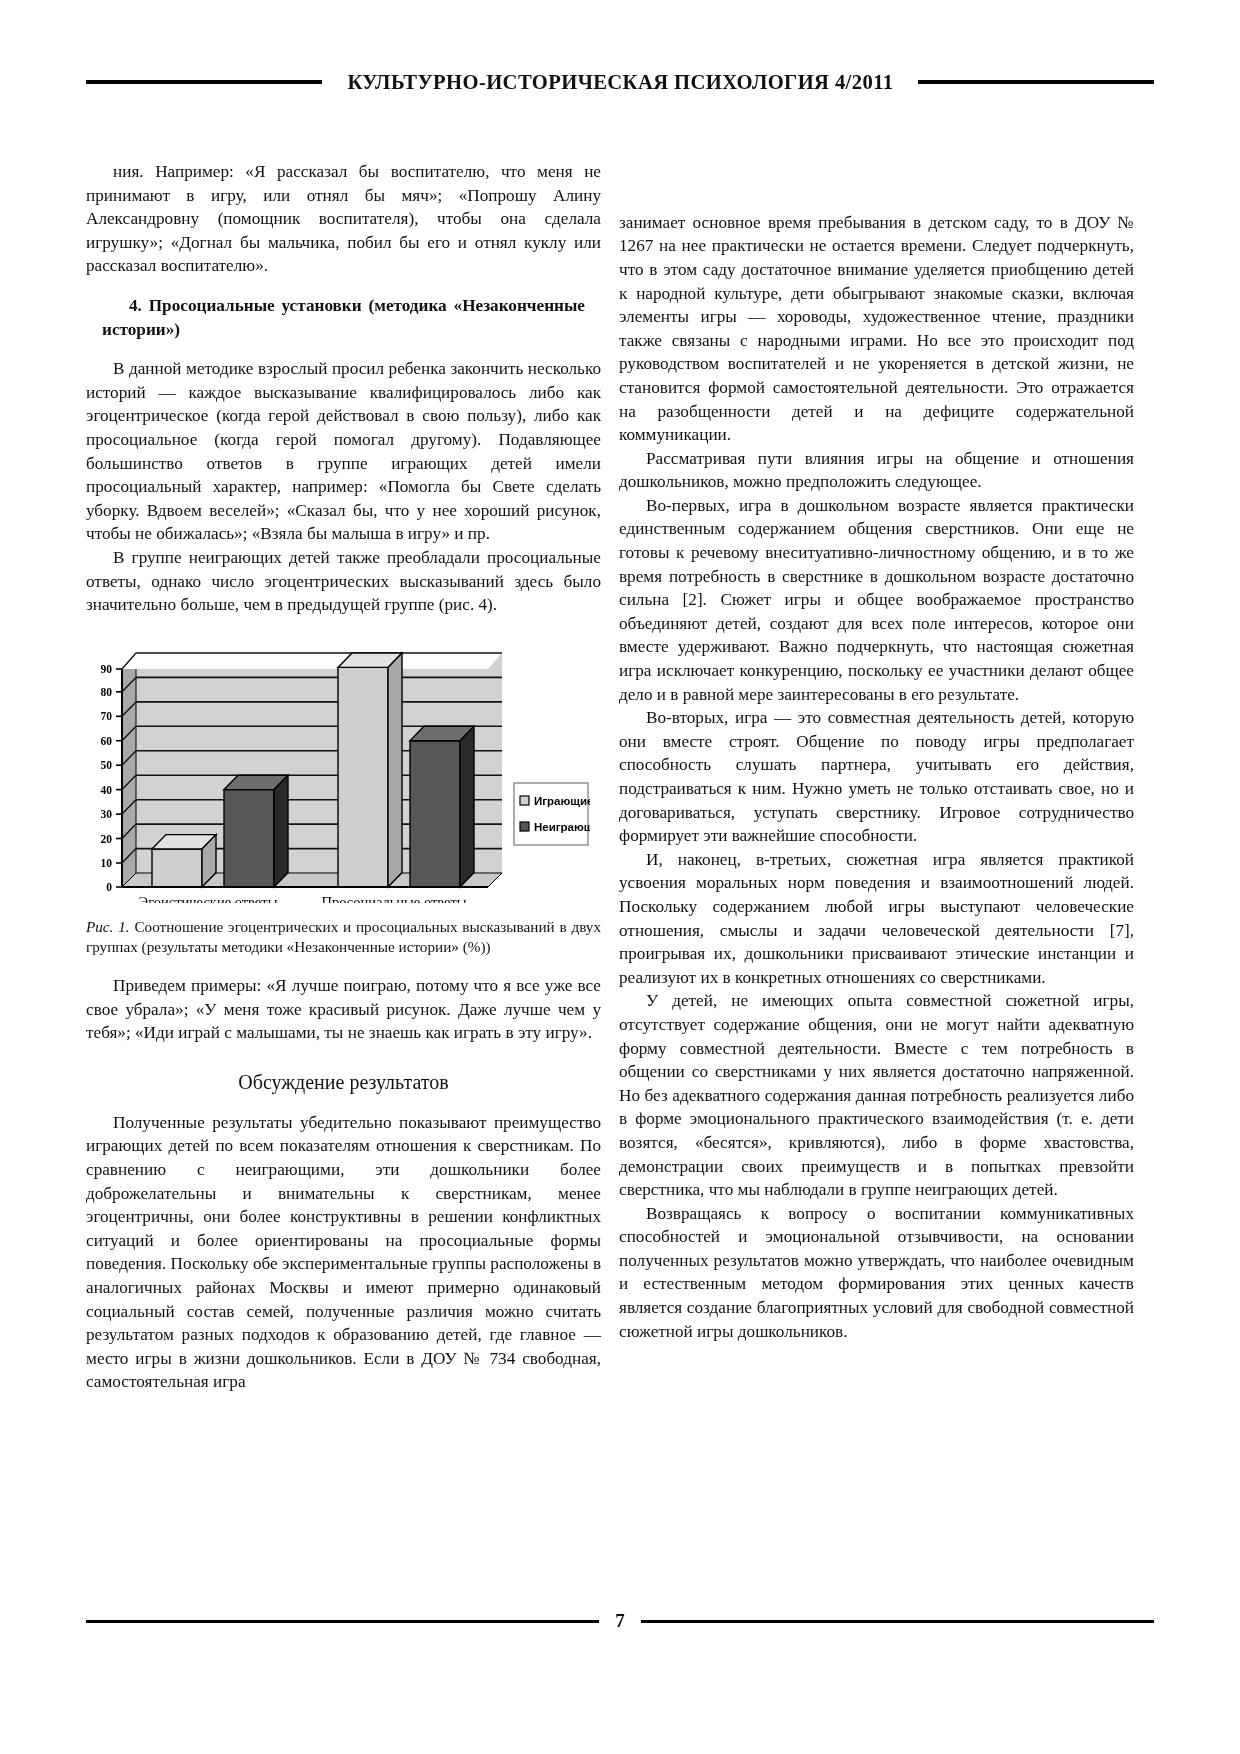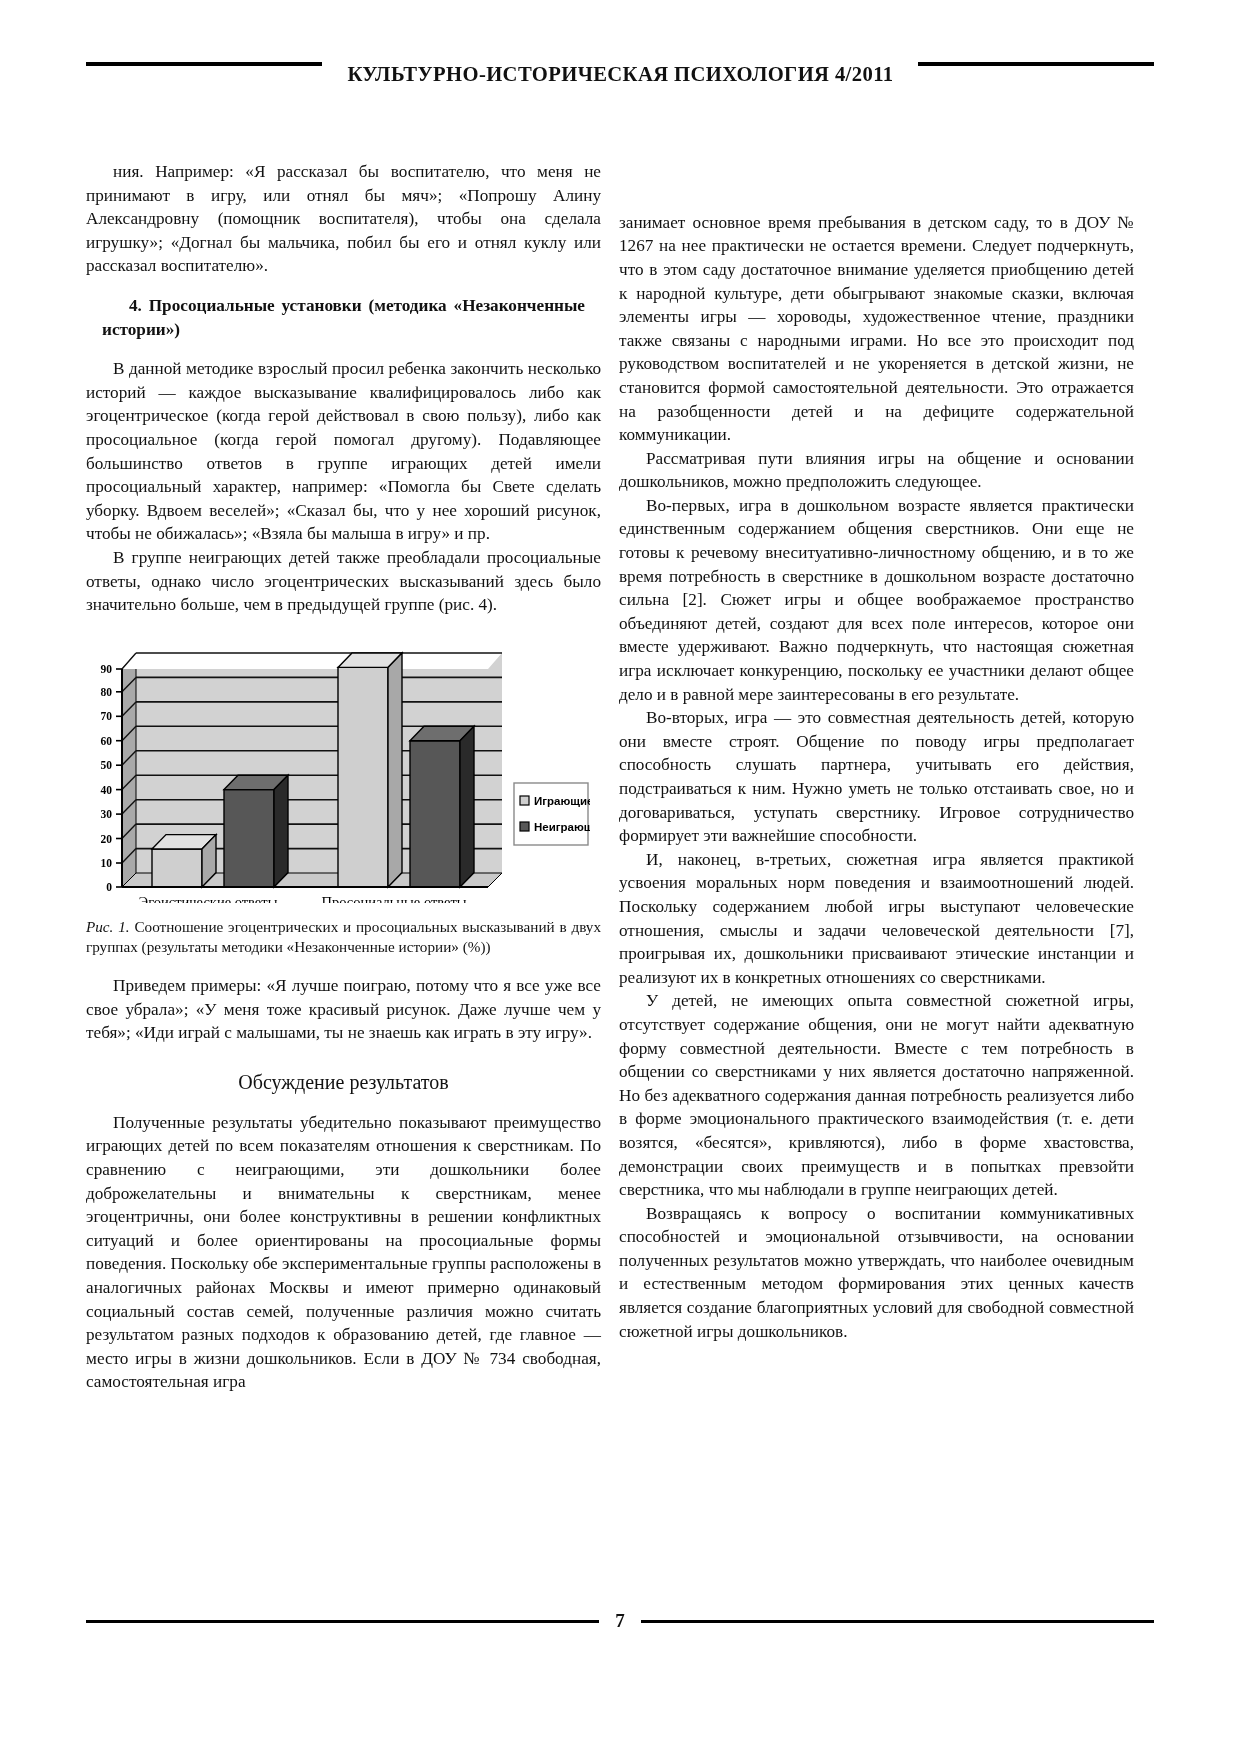--- a/index.html
+++ b/index.html
@@ -23,21 +23,21 @@
   }
 
   
   .runhead {
     position: absolute;
     top: 62px;
     left: 86px;
     right: 86px;
     height: 40px;
     display: flex;
-    align-items: flex-start;
+    align-items: center;
     justify-content: center;
     gap: 14px;
   }
   .runhead .rule {
     flex: 1 1 auto;
     height: 4px;
     background: #000;
   }
   .runhead .rh-title {
     flex: 0 0 auto;
@@ -279,21 +279,21 @@
 
       <p style="margin-top:16px">Приведем примеры: «Я лучше поиграю, потому что я все уже все свое убрала»; «У меня тоже красивый рисунок. Даже лучше чем у тебя»; «Иди играй с малышами, ты не знаешь как играть в эту игру».</p>
 
       <div class="section-title">Обсуждение результатов</div>
 
       <p>Полученные результаты убедительно показывают преимущество играющих детей по всем показателям отношения к сверстникам. По сравнению с неиграющими, эти дошкольники более доброжелательны и внимательны к сверстникам, менее эгоцентричны, они более конструктивны в решении конфликтных ситуаций и более ориентированы на просоциальные формы поведения. Поскольку обе экспериментальные группы расположены в аналогичных районах Москвы и имеют примерно одинаковый социальный состав семей, полученные различия можно считать результатом разных подходов к образованию детей, где главное — место игры в жизни дошкольников. Если в ДОУ № 734 свободная, самостоятельная игра</p>
     </div>
 
     <div class="col">
       <p class="noindent">занимает основное время пребывания в детском саду, то в ДОУ № 1267 на нее практически не остается времени. Следует подчеркнуть, что в этом саду достаточное внимание уделяется приобщению детей к народной культуре, дети обыгрывают знакомые сказки, включая элементы игры — хороводы, художественное чтение, праздники также связаны с народными играми. Но все это происходит под руководством воспитателей и не укореняется в детской жизни, не становится формой самостоятельной деятельности. Это отражается на разобщенности детей и на дефиците содержательной коммуникации.</p>
-      <p>Рассматривая пути влияния игры на общение и основании дошкольников, можно предположить следующее.</p>
+      <p>Рассматривая пути влияния игры на общение и отношения дошкольников, можно предположить следующее.</p>
       <p>Во-первых, игра в дошкольном возрасте является практически единственным содержанием общения сверстников. Они еще не готовы к речевому внеситуативно-личностному общению, и в то же время потребность в сверстнике в дошкольном возрасте достаточно сильна [2]. Сюжет игры и общее воображаемое пространство объединяют детей, создают для всех поле интересов, которое они вместе удерживают. Важно подчеркнуть, что настоящая сюжетная игра исключает конкуренцию, поскольку ее участники делают общее дело и в равной мере заинтересованы в его результате.</p>
       <p>Во-вторых, игра — это совместная деятельность детей, которую они вместе строят. Общение по поводу игры предполагает способность слушать партнера, учитывать его действия, подстраиваться к ним. Нужно уметь не только отстаивать свое, но и договариваться, уступать сверстнику. Игровое сотрудничество формирует эти важнейшие способности.</p>
       <p>И, наконец, в-третьих, сюжетная игра является практикой усвоения моральных норм поведения и взаимоотношений людей. Поскольку содержанием любой игры выступают человеческие отношения, смыслы и задачи человеческой деятельности [7], проигрывая их, дошкольники присваивают этические инстанции и реализуют их в конкретных отношениях со сверстниками.</p>
       <p>У детей, не имеющих опыта совместной сюжетной игры, отсутствует содержание общения, они не могут найти адекватную форму совместной деятельности. Вместе с тем потребность в общении со сверстниками у них является достаточно напряженной. Но без адекватного содержания данная потребность реализуется либо в форме эмоционального практического взаимодействия (т. е. дети возятся, «бесятся», кривляются), либо в форме хвастовства, демонстрации своих преимуществ и в попытках превзойти сверстника, что мы наблюдали в группе неиграющих детей.</p>
       <p>Возвращаясь к вопросу о воспитании коммуникативных способностей и эмоциональной отзывчивости, на основании полученных результатов можно утверждать, что наиболее очевидным и естественным методом формирования этих ценных качеств является создание благоприятных условий для свободной совместной сюжетной игры дошкольников.</p>
     </div>
   </div>
 
   <div class="footer">
     <span class="rule"></span>

